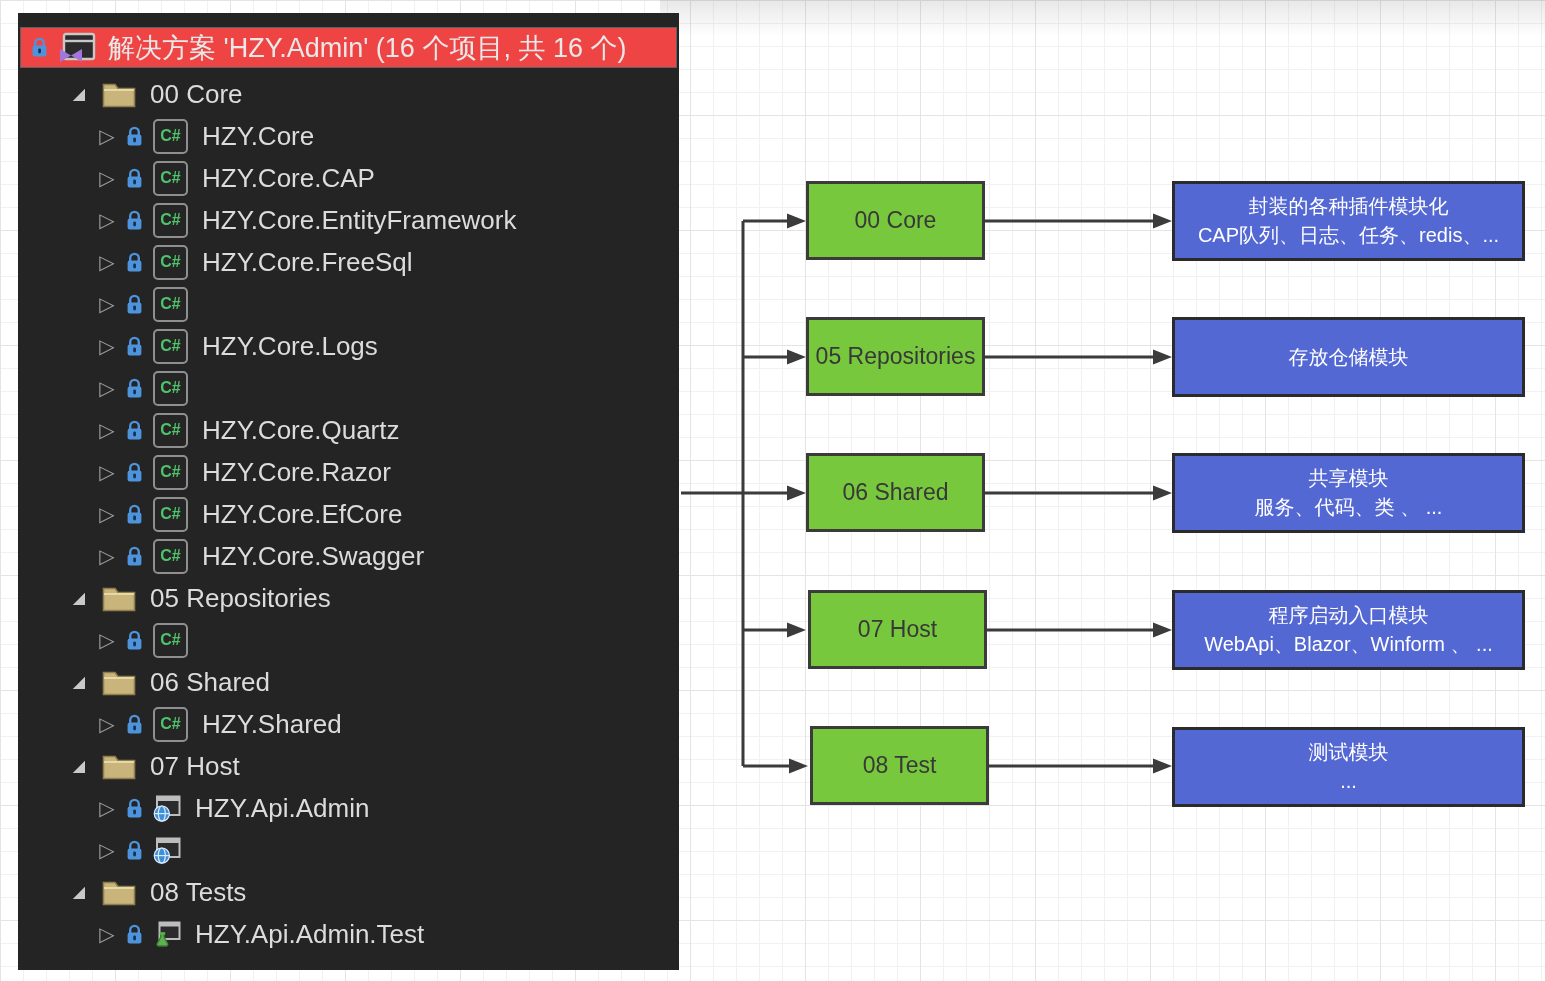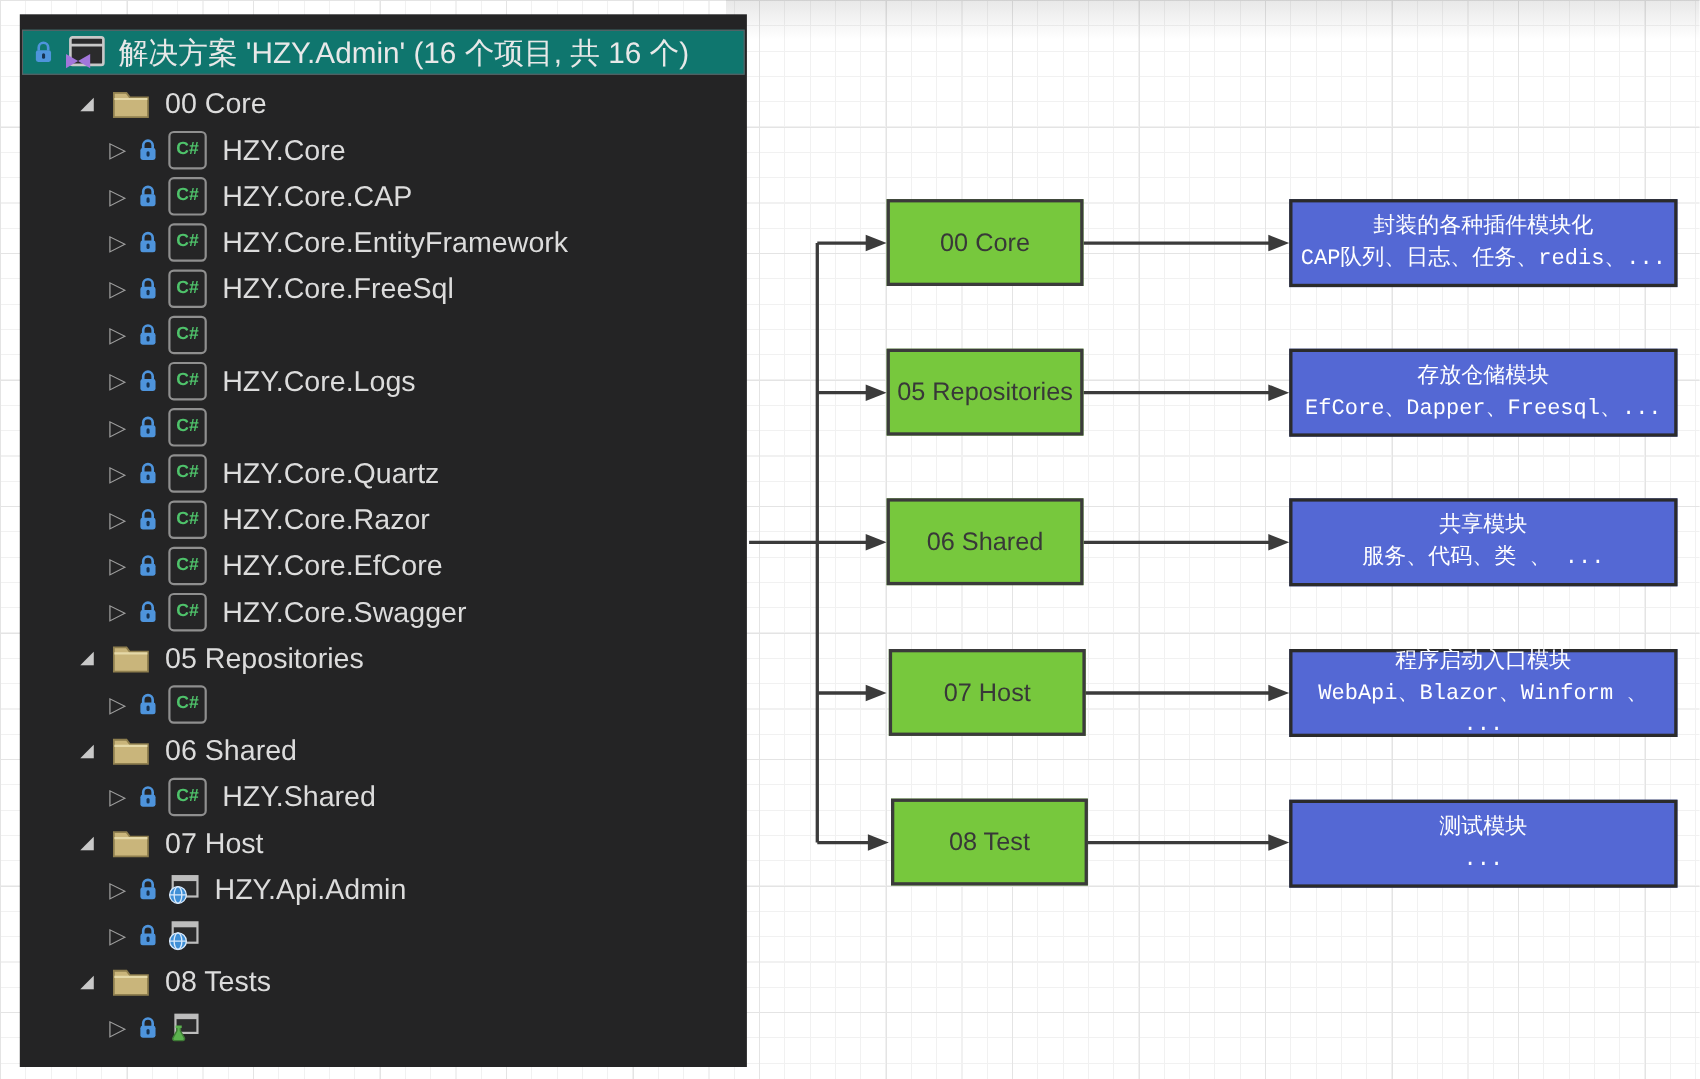--- a/index.html
+++ b/index.html
@@ -12,21 +12,21 @@
       repeating-linear-gradient(to bottom,#e4e4e4 0 1px,transparent 1px 115px),
       repeating-linear-gradient(to right,#f1f1f1 0 1px,transparent 1px 23px),
       repeating-linear-gradient(to bottom,#f1f1f1 0 1px,transparent 1px 23px);
   }
   .top-shade{position:absolute;left:660px;top:0;right:0;height:36px;
     background:linear-gradient(to bottom,rgba(90,90,90,.14),rgba(90,90,90,0));pointer-events:none;}
 
   
   .panel{position:absolute;left:18px;top:13px;width:661px;height:957px;background:#242425;color:#dcdcdc;}
   .sln-header{position:absolute;left:2px;right:2px;top:14px;height:41px;
-    background:#0f766e;border:1px solid #606064;display:flex;align-items:center;padding-left:10px;box-sizing:border-box;}
+    background:#ef4444;border:1px solid #606064;display:flex;align-items:center;padding-left:10px;box-sizing:border-box;}
   .sln-header .lbl{font-size:27px;color:#e8e8e8;margin-left:12px;white-space:nowrap;}
   .tree{position:absolute;left:0;right:0;top:60px;}
   .row{height:42px;display:flex;align-items:center;white-space:nowrap;}
   .row .lbl{font-size:26px;color:#dcdcdc;}
   .row.bold .lbl{font-weight:bold;color:#ffffff;}
   .row.folder{padding-left:48px;}
   .row.proj{padding-left:76px;}
   .arr{display:inline-block;width:26px;text-align:center;line-height:1;font-family:"DejaVu Sans",sans-serif;}
   .arr.c{font-size:20px;color:#9d9d9d;}
   .arr.e{font-size:16px;color:#c9c9c9;}
@@ -35,21 +35,21 @@
   .csicon{width:31px;height:31px;border:2px solid #8f8f8f;border-radius:5px;background:#252526;
     color:#4fc36b;font-weight:bold;font-size:16px;display:inline-flex;align-items:center;justify-content:center;flex:none;}
 
   
   .connectors{position:absolute;left:0;top:0;pointer-events:none;}
   .gbox{position:absolute;left:806px;width:179px;height:79px;background:#77c83d;border:3px solid #3b3b3b;
     box-sizing:border-box;display:flex;align-items:center;justify-content:center;
     font-size:23px;color:#383838;}
   .bbox{position:absolute;left:1172px;width:353px;height:80px;background:#5468d4;border:3px solid #2b2b2b;
     box-sizing:border-box;display:flex;flex-direction:column;align-items:center;justify-content:center;
-    font-size:20px;color:#ffffff;line-height:1.45;text-align:center;font-family:Liberation Mono, monospace;}
+    font-size:20px;color:#ffffff;line-height:1.45;text-align:center;}
   .hidden-defs{position:absolute;width:0;height:0;overflow:hidden;}
 </style>
 </head>
 <body>
 
 <svg class="hidden-defs" aria-hidden="true">
   <defs>
     <symbol id="i-lock" viewBox="0 0 17 21">
       <path d="M4.2 9 V6.2 a4.3 4.3 0 0 1 8.6 0 V9" fill="none" stroke="#4e94dc" stroke-width="2.4"></path>
       <rect x="1.6" y="8.6" width="13.8" height="10.8" rx="2.2" fill="#4e94dc"></rect>
@@ -129,21 +129,20 @@
 <div class="gbox" style="top:726px;left:810px">
   <span>08 Test</span>
 </div>
 
 <div class="bbox" style="top:181px">
   <div>封装的各种插件模块化</div>
   <div>CAP队列、日志、任务、redis、...</div>
 </div>
 <div class="bbox" style="top:317px">
   <div>存放仓储模块</div>
-  <div>EfCore、Dapper、Freesql、...</div>
 </div>
 <div class="bbox" style="top:453px">
   <div>共享模块</div>
   <div>服务、代码、类 、 ...</div>
 </div>
 <div class="bbox" style="top:590px">
   <div>程序启动入口模块</div>
   <div>WebApi、Blazor、Winform 、 ...</div>
 </div>
 <div class="bbox" style="top:727px">
@@ -341,16 +340,17 @@
     </div>
 
     <div class="row proj">
       <span class="arr c">▷</span>
       <svg class="ic gap-s" width="17" height="21">
           <use href="#i-lock"></use>
         </svg>
       <svg class="ic gap-m" width="28" height="27">
           <use href="#i-test"></use>
         </svg>
+      <span class="lbl gap-t">HZY.Api.Admin.Test</span>
     </div>
 
   </div>
 </div>
 
 </body></html>

